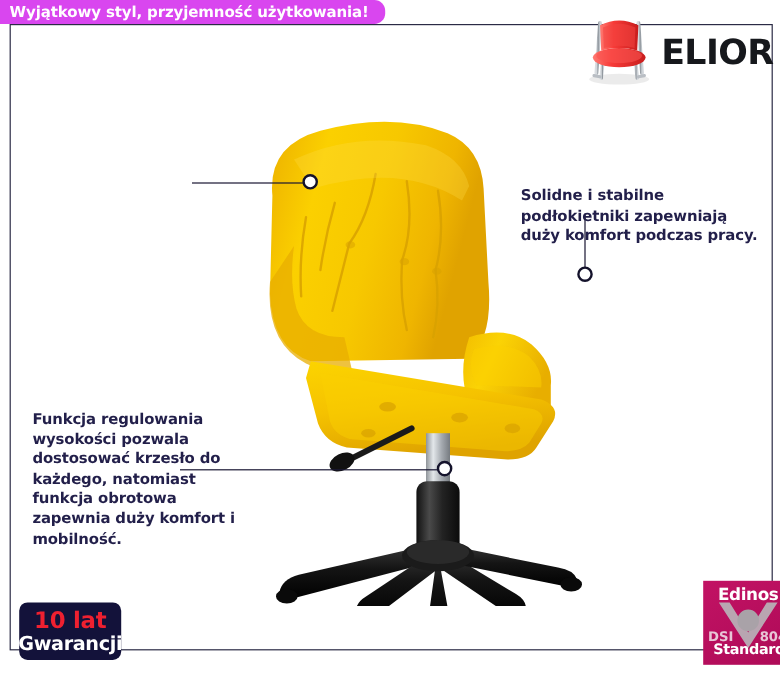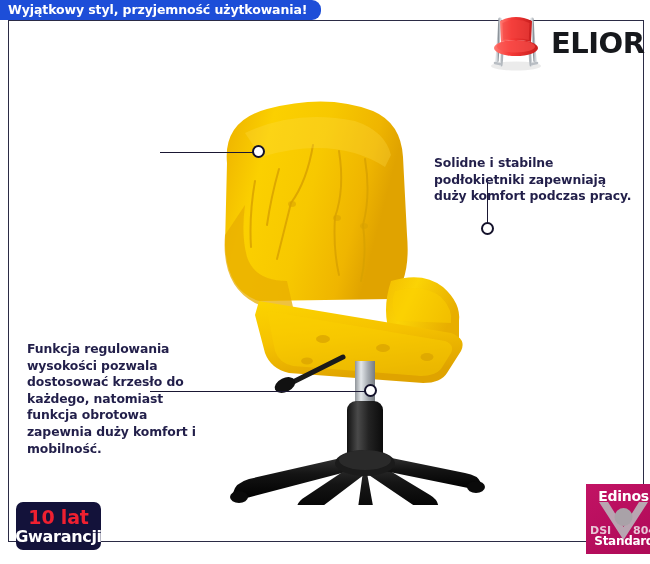--- a/index.html
+++ b/index.html
@@ -23,21 +23,21 @@
     border:1px solid #2b2b45;
     box-sizing:border-box;
     pointer-events:none;
   }
   
   .banner{
     position:absolute;
     left:0;top:0;
     height:20px;
     padding:0 14px 0 8px;
-    background:#1d4ed8;
+    background:#d946ef;
     color:#ffffff;
     font-size:12.5px;
     font-weight:bold;
     letter-spacing:-0.1px;
     line-height:20px;
     white-space:nowrap;
     border-top-right-radius:9px;
     border-bottom-right-radius:9px;
     z-index:14;
   }

